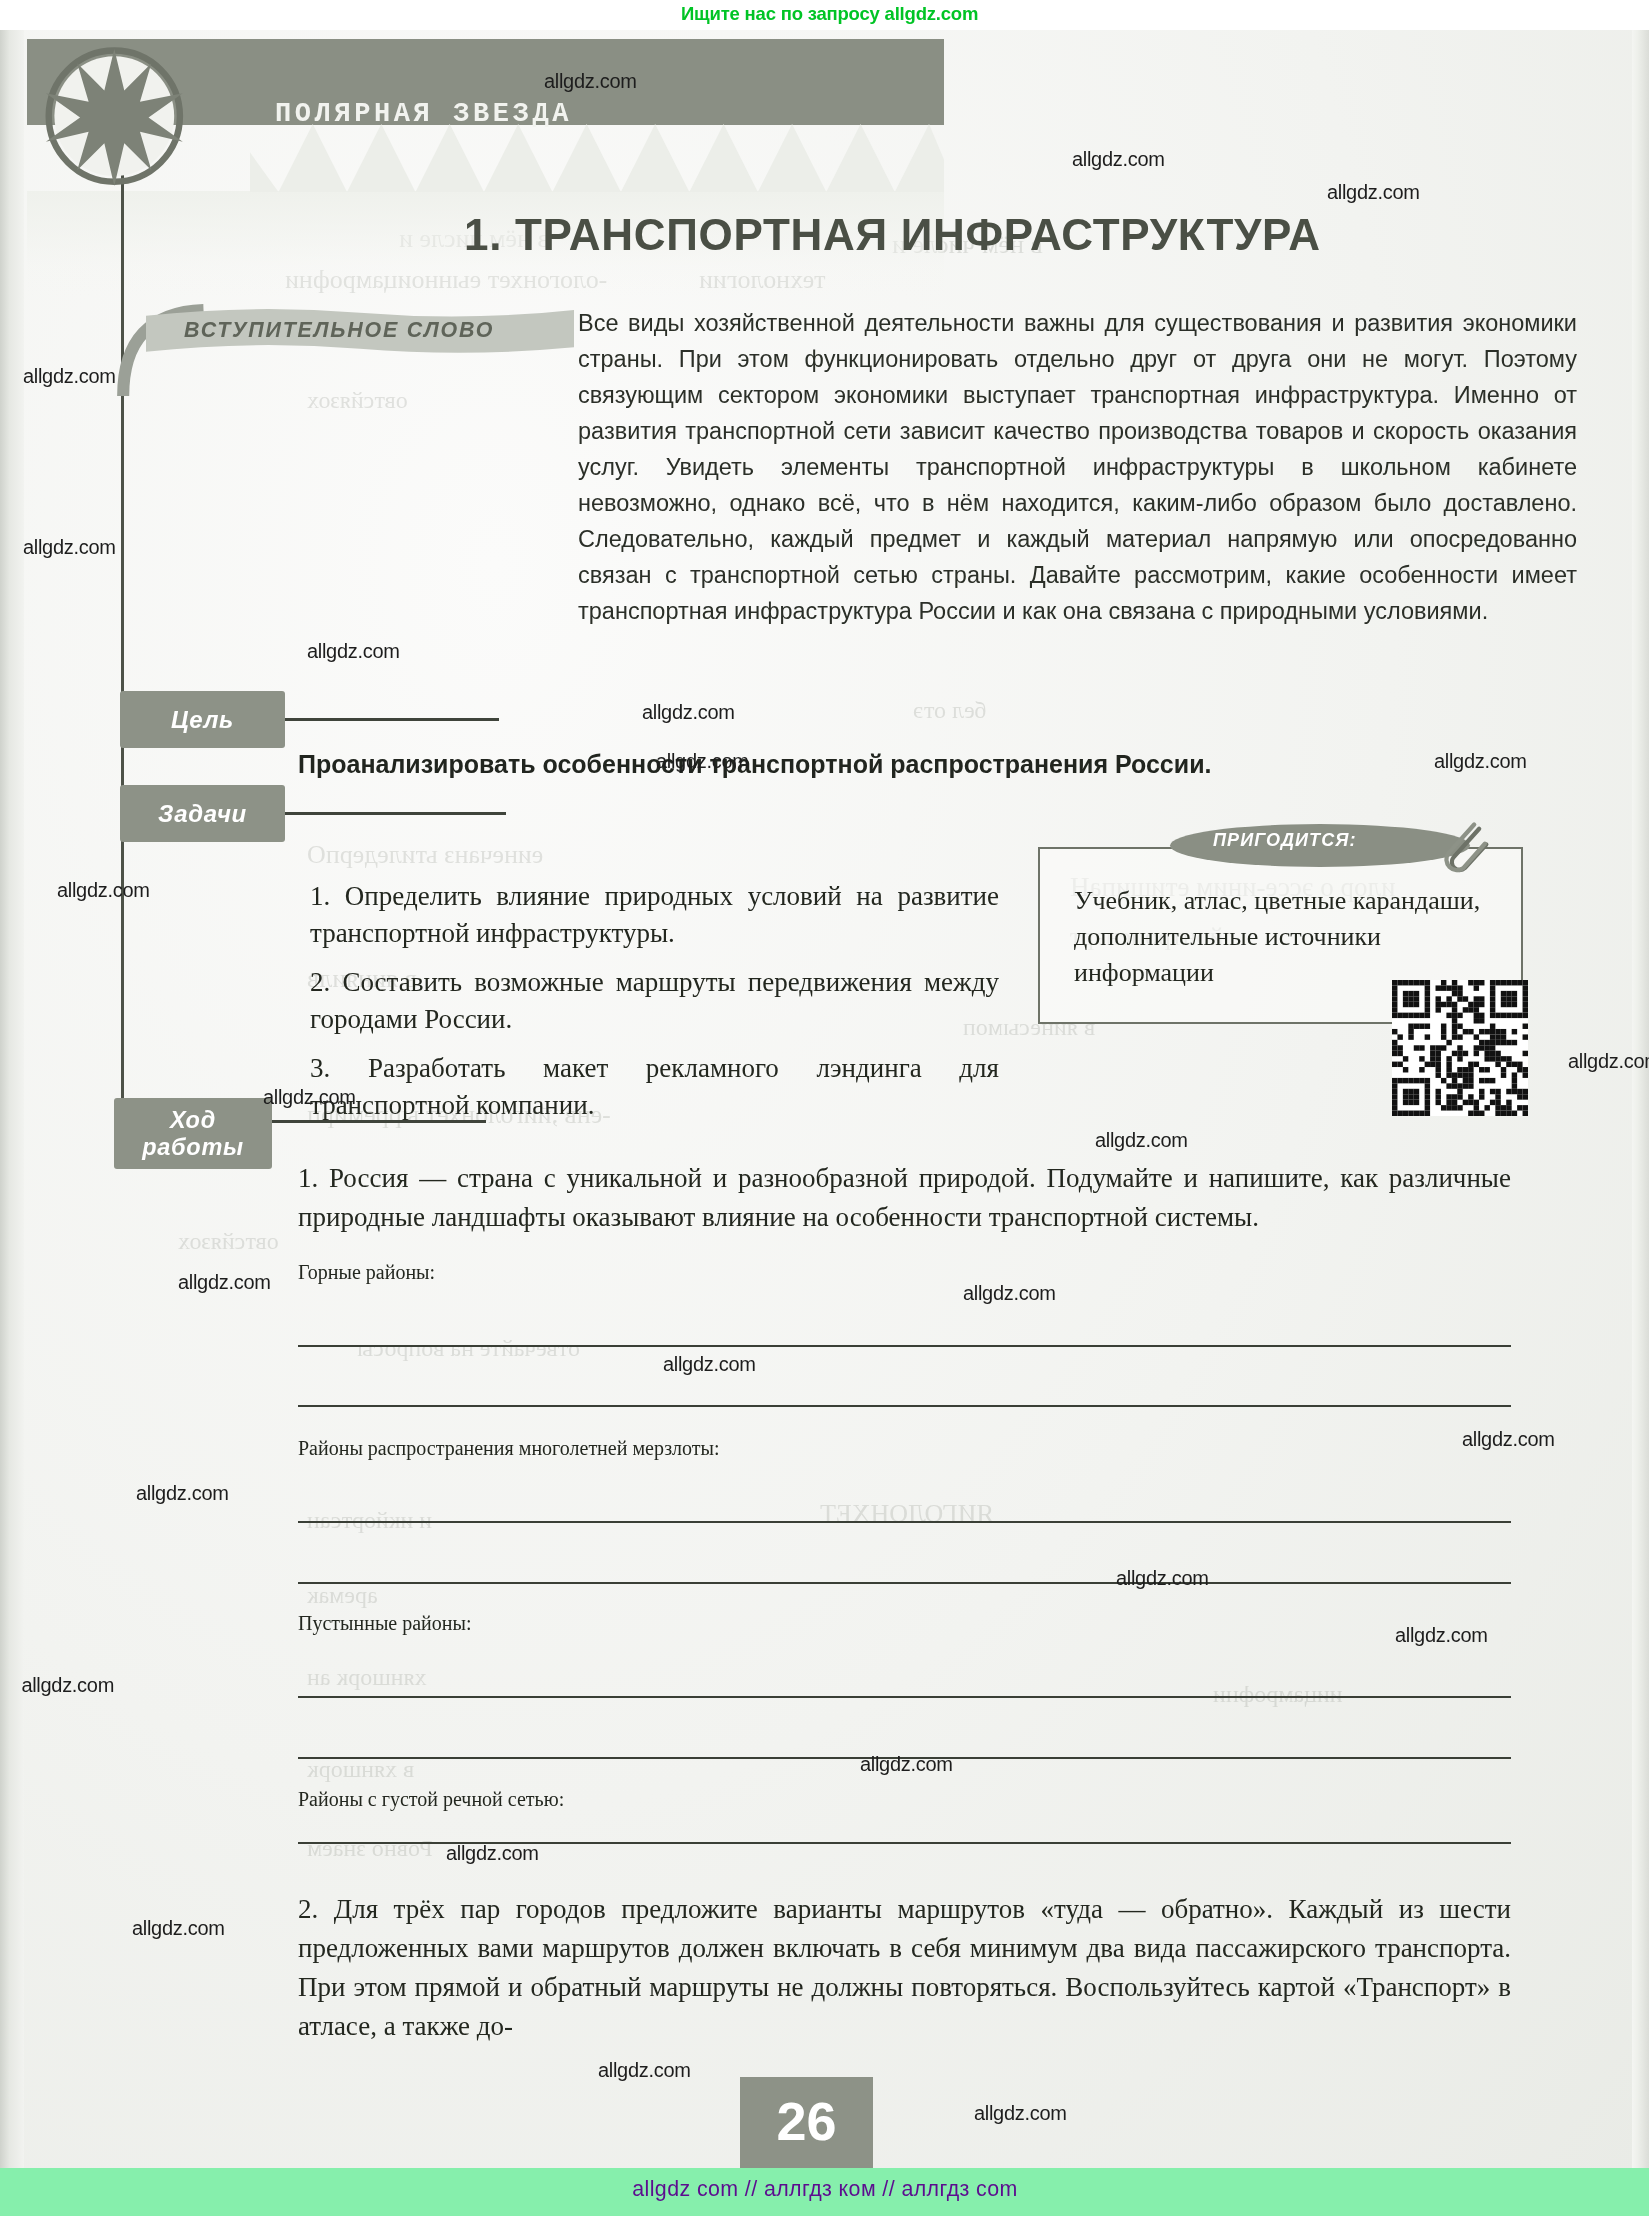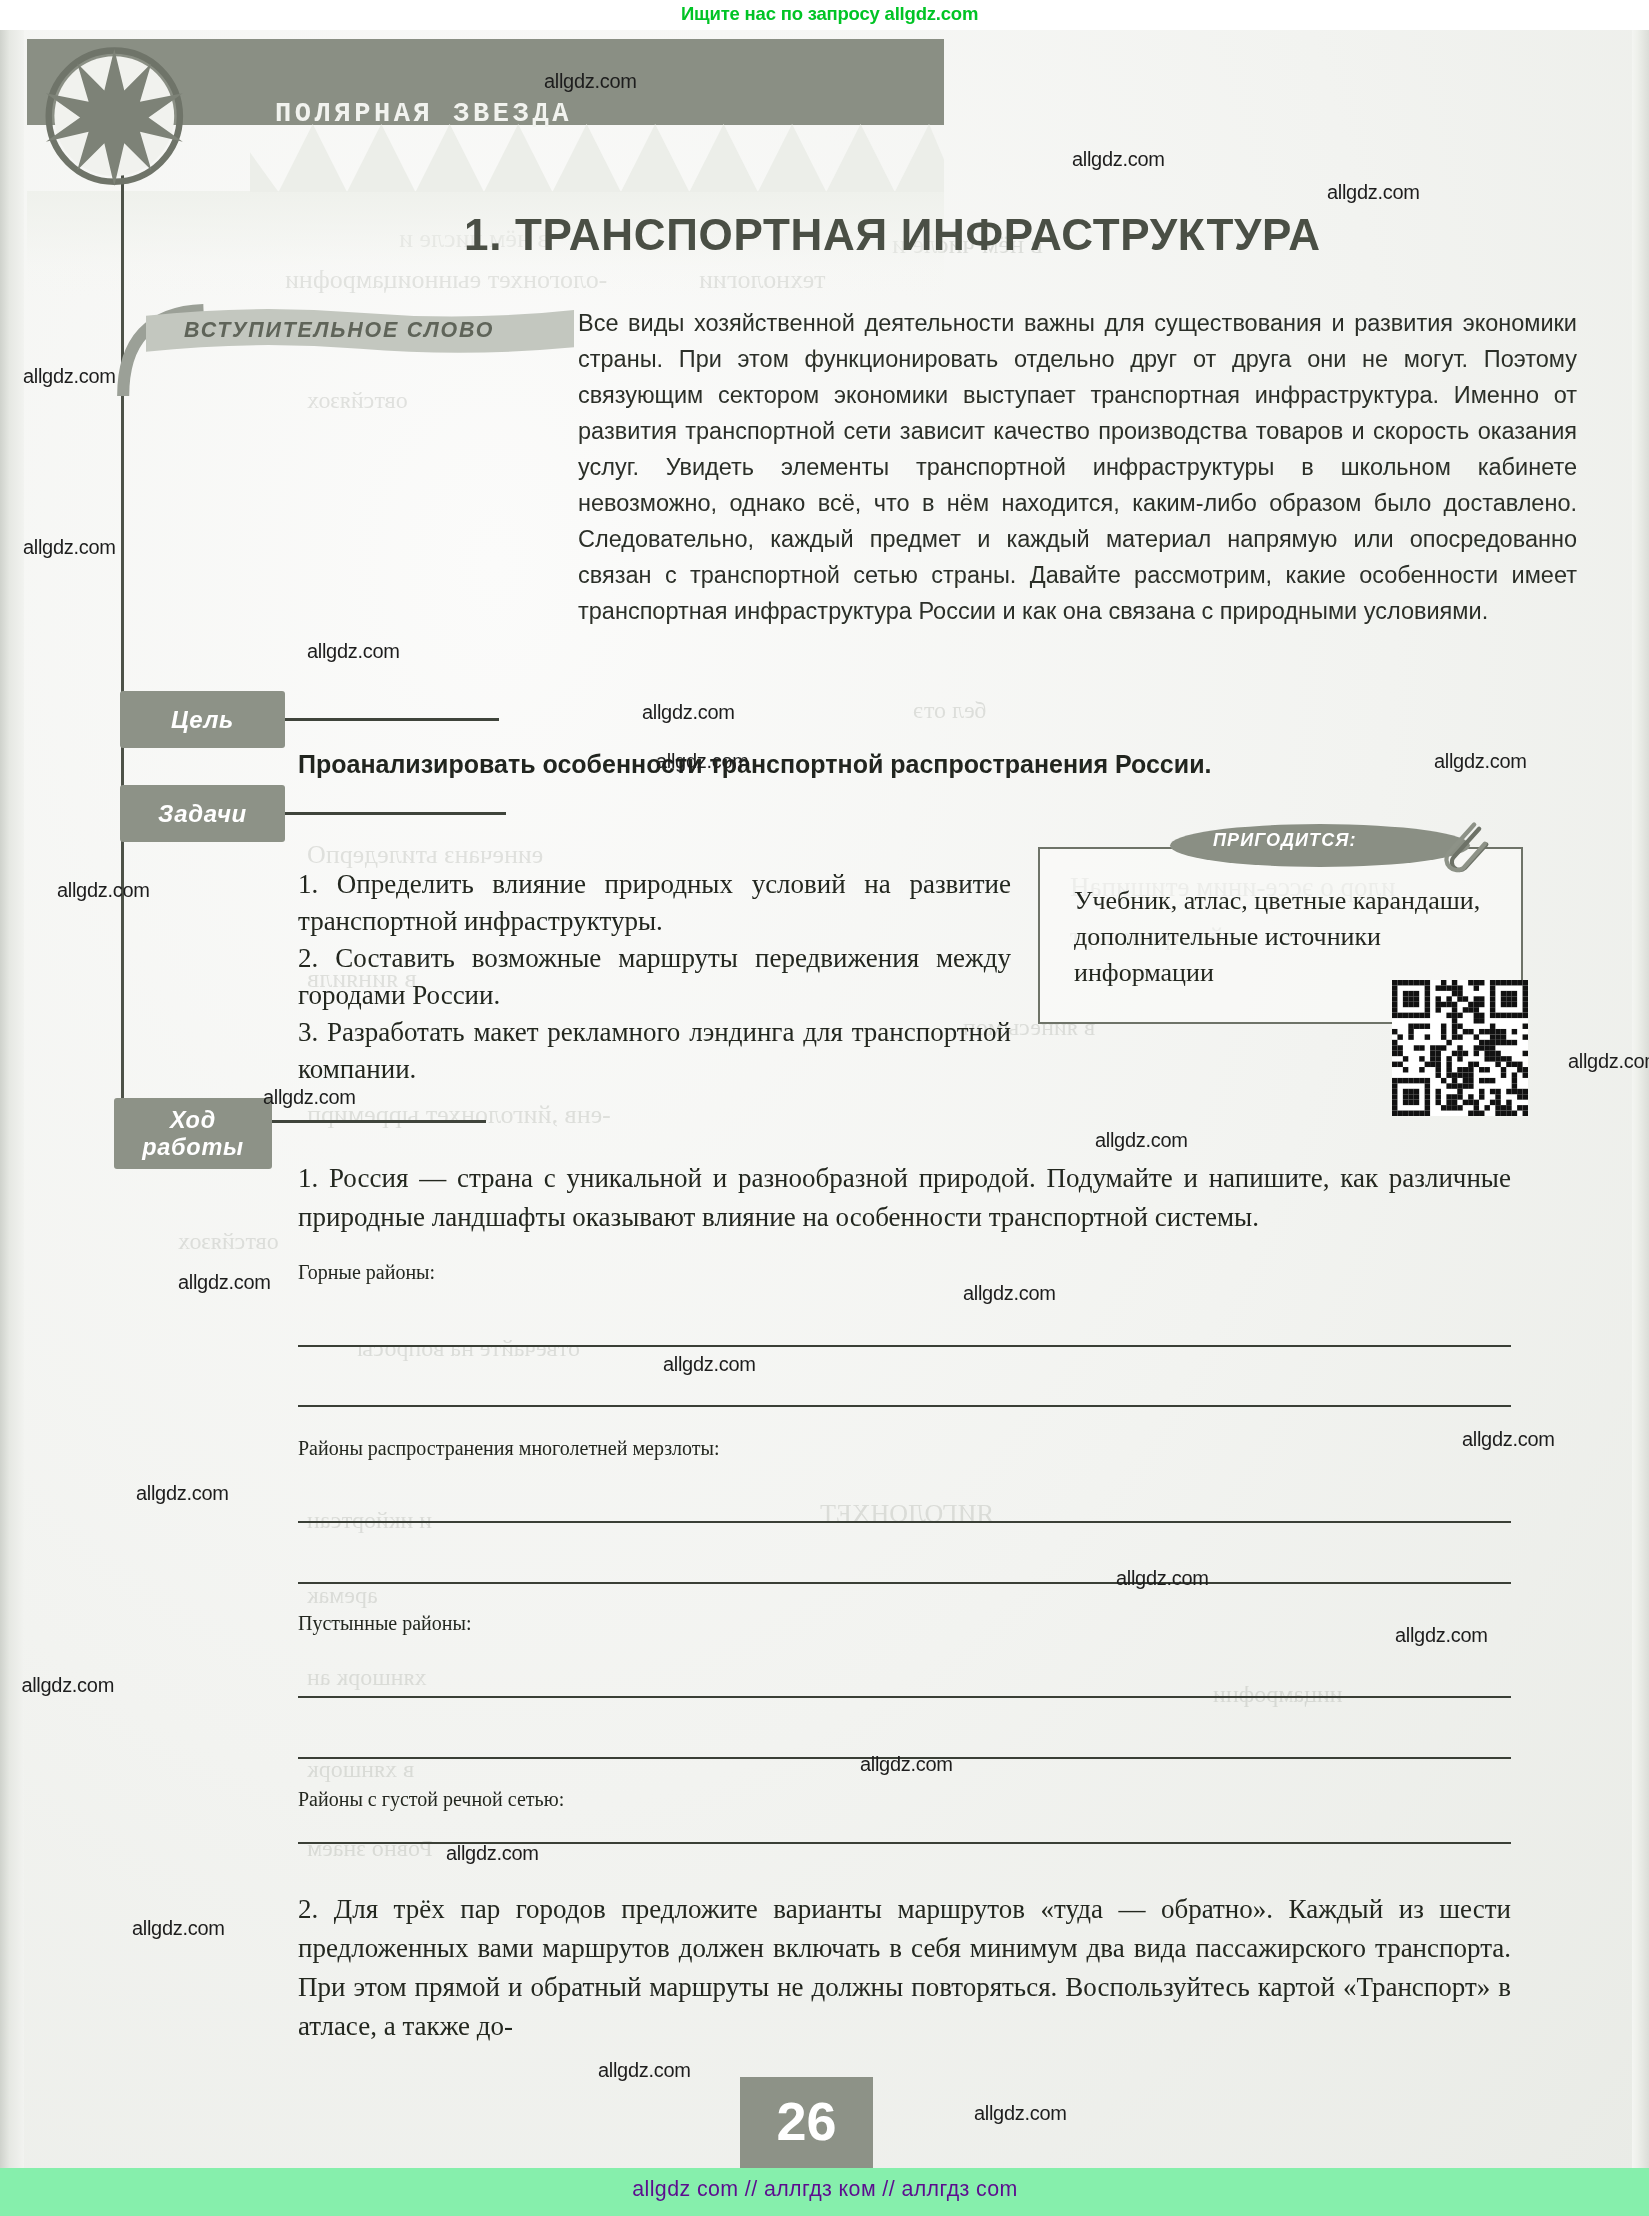--- a/index.html
+++ b/index.html
@@ -218,21 +218,21 @@
     position: absolute;
     left: 298px; top: 836px;
     width: 713px;
     font-family: "Liberation Serif", serif;
     font-size: 27px;
     line-height: 37px;
     color: #23271f;
     text-align: justify;
     z-index: 12;
   }
-  .tasks p { margin: 0; }
+  .tasks p { margin: 12px; }
 
   
   .useful-box {
     position: absolute;
     left: 1038px; top: 817px;
     width: 481px; height: 173px;
     border: 2.9px solid #6e7368;
     background: rgba(252,252,250,0.55);
     z-index: 12;
   }

